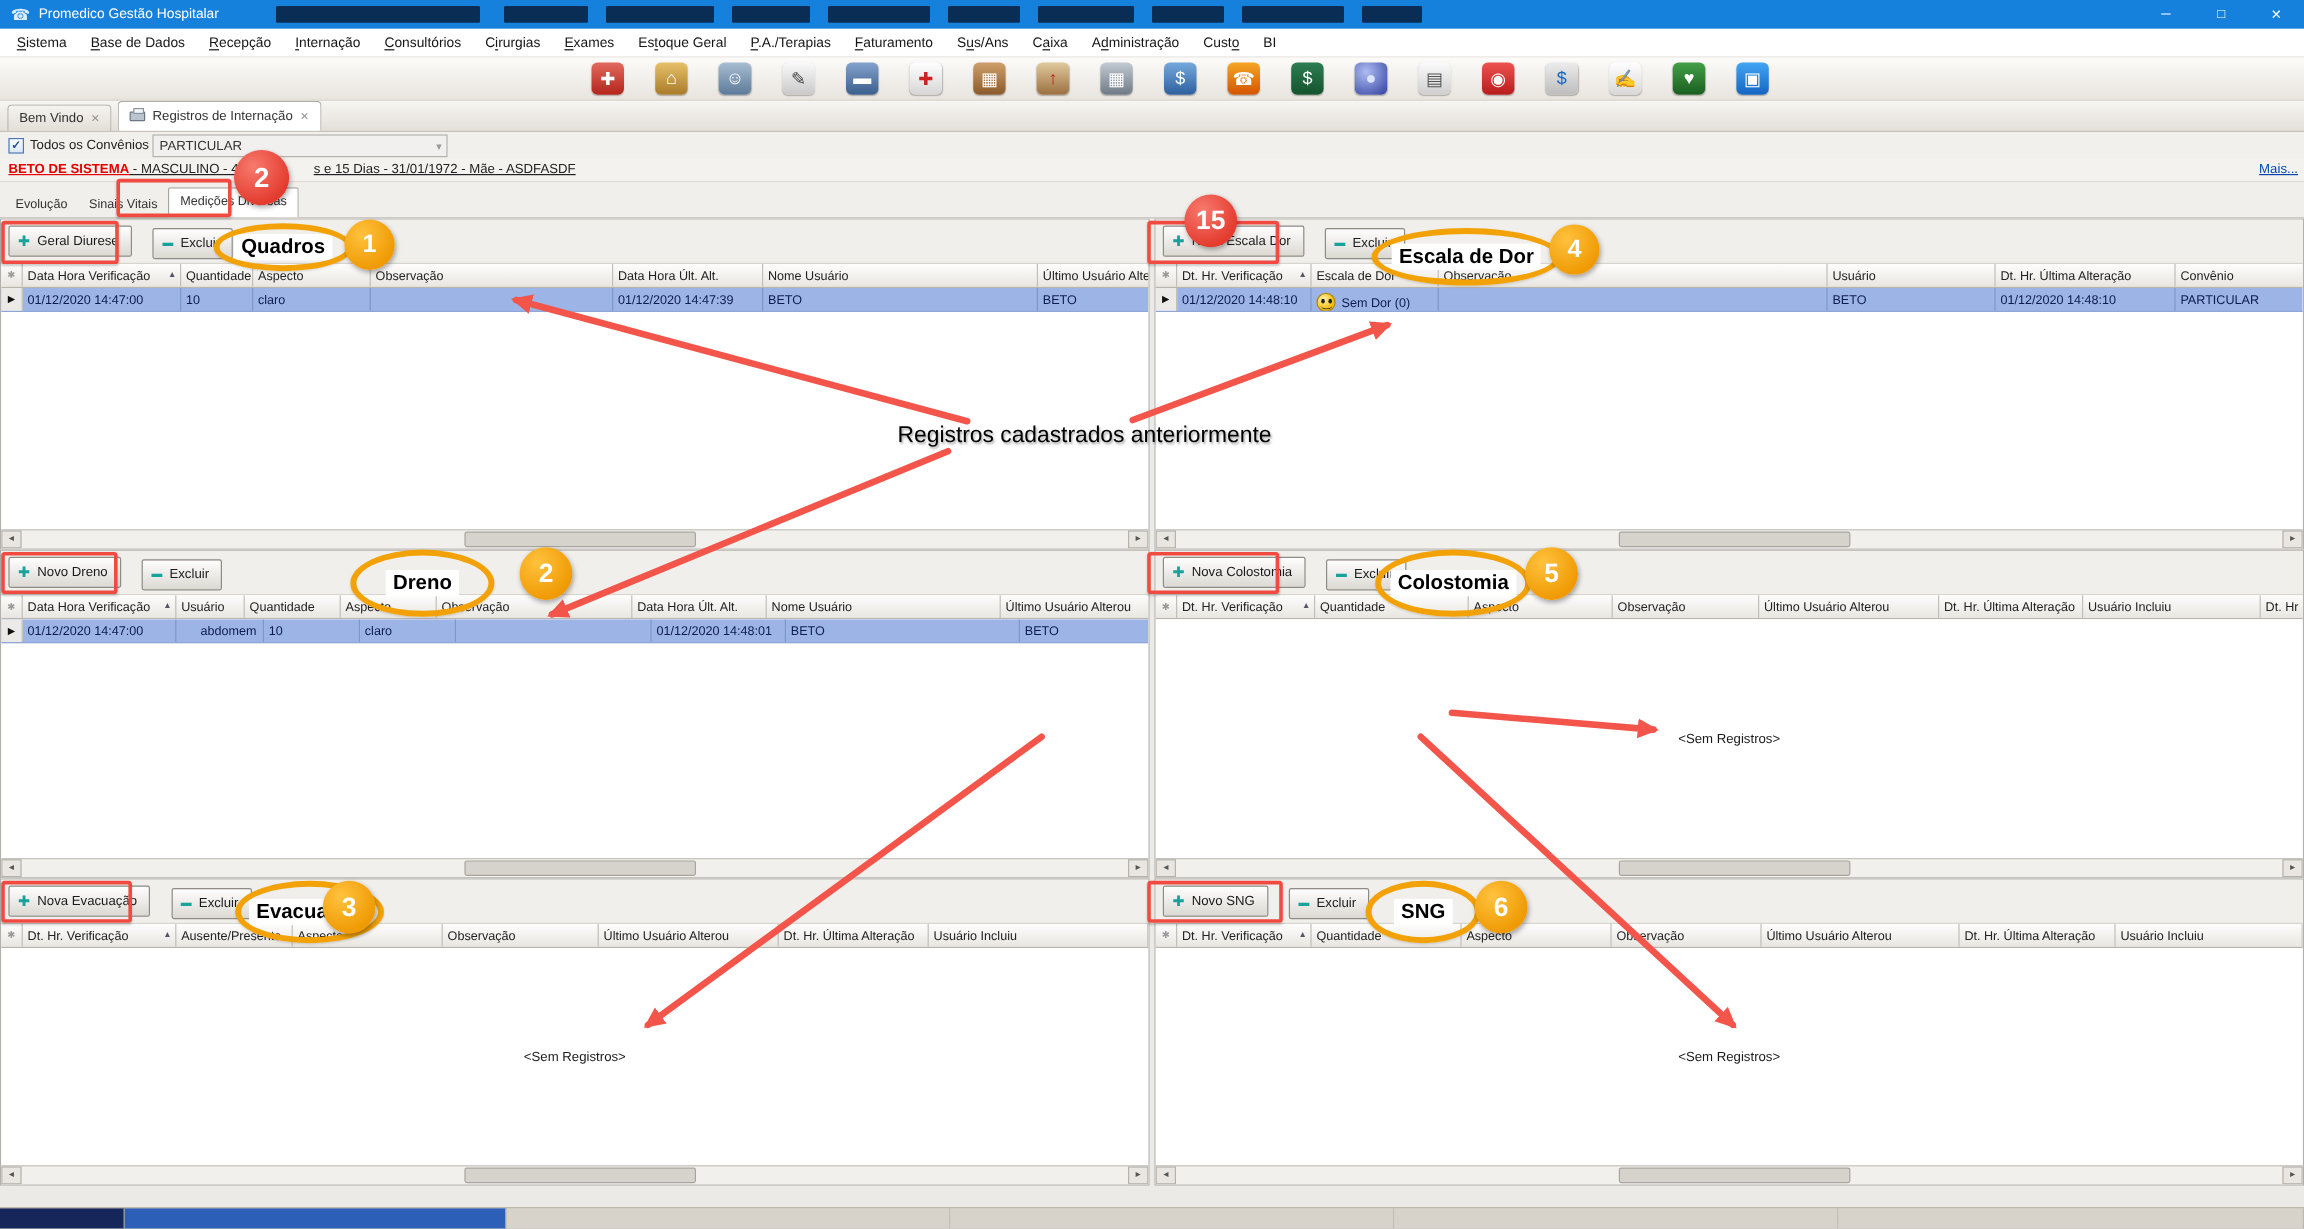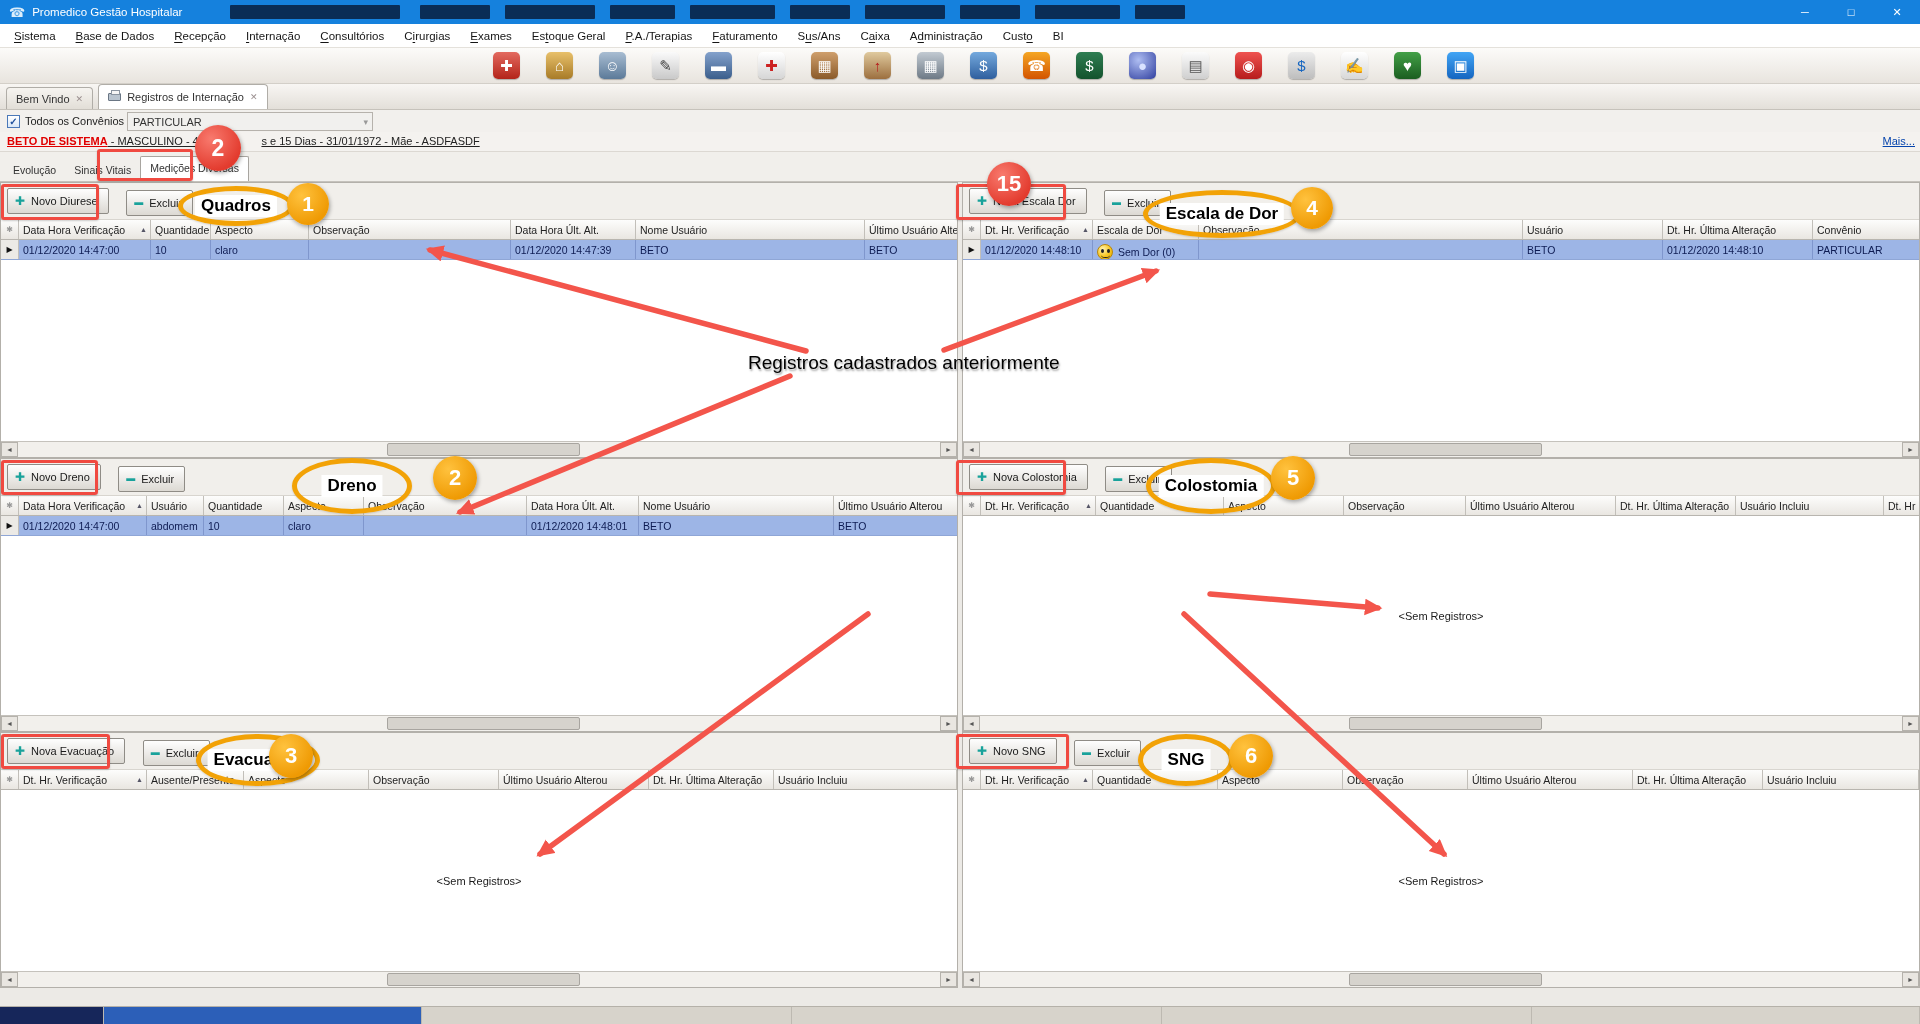--- a/index.html
+++ b/index.html
@@ -234,21 +234,21 @@
   <div class="subtabs">
     <div class="stab">Evolução</div>
     <div class="stab">Sinais Vitais</div>
     <div class="stab active">Medições Diversas</div>
   </div>
 
   <div class="panel" id="panel-diurese">
     <div class="btnrow">
       <button class="btn">
           <span class="plus-ic">✚</span>
-          <span>Novo Diurese</span>
+          <span>Geral Diurese</span>
         </button>
       <button class="btn">
           <span class="minus-ic">▬</span>
           <span>Excluir</span>
         </button>
     </div>
   <div class="grid-head">
         <div class="corner">✱</div>
         <div class="hcell" style="width: 132px;">Data Hora Verificação<span class="sort">▲</span></div>
         <div class="hcell" style="width: 60px;">Quantidade</div>
@@ -336,21 +336,21 @@
         <div class="hcell" style="width: 80px;">Aspecto</div>
         <div class="hcell" style="width: 163px;">Observação</div>
         <div class="hcell" style="width: 112px;">Data Hora Últ. Alt.</div>
         <div class="hcell" style="width: 195px;">Nome Usuário</div>
         <div class="hcell" style="width: 125px;">Último Usuário Alterou</div>
       </div>
       <div class="grid-body">
         <div class="grow">
           <div class="indcell">▶</div>
           <div class="gcell" style="width: 128px;">01/12/2020 14:47:00</div>
-          <div class="gcell" style="width: 57px;">abdomem</div>
+          <div class="gcell" style="width: 57px; margin-left: 16px;">abdomem</div>
           <div class="gcell" style="width: 80px;">10</div>
           <div class="gcell" style="width: 80px;">claro</div>
           <div class="gcell" style="width: 163px;"></div>
           <div class="gcell" style="width: 112px;">01/12/2020 14:48:01</div>
           <div class="gcell" style="width: 195px;">BETO</div>
           <div class="gcell" style="width: 125px;">BETO</div>
         </div>
       </div>
       <div class="hscroll">
         <div class="sarr">◄</div>

